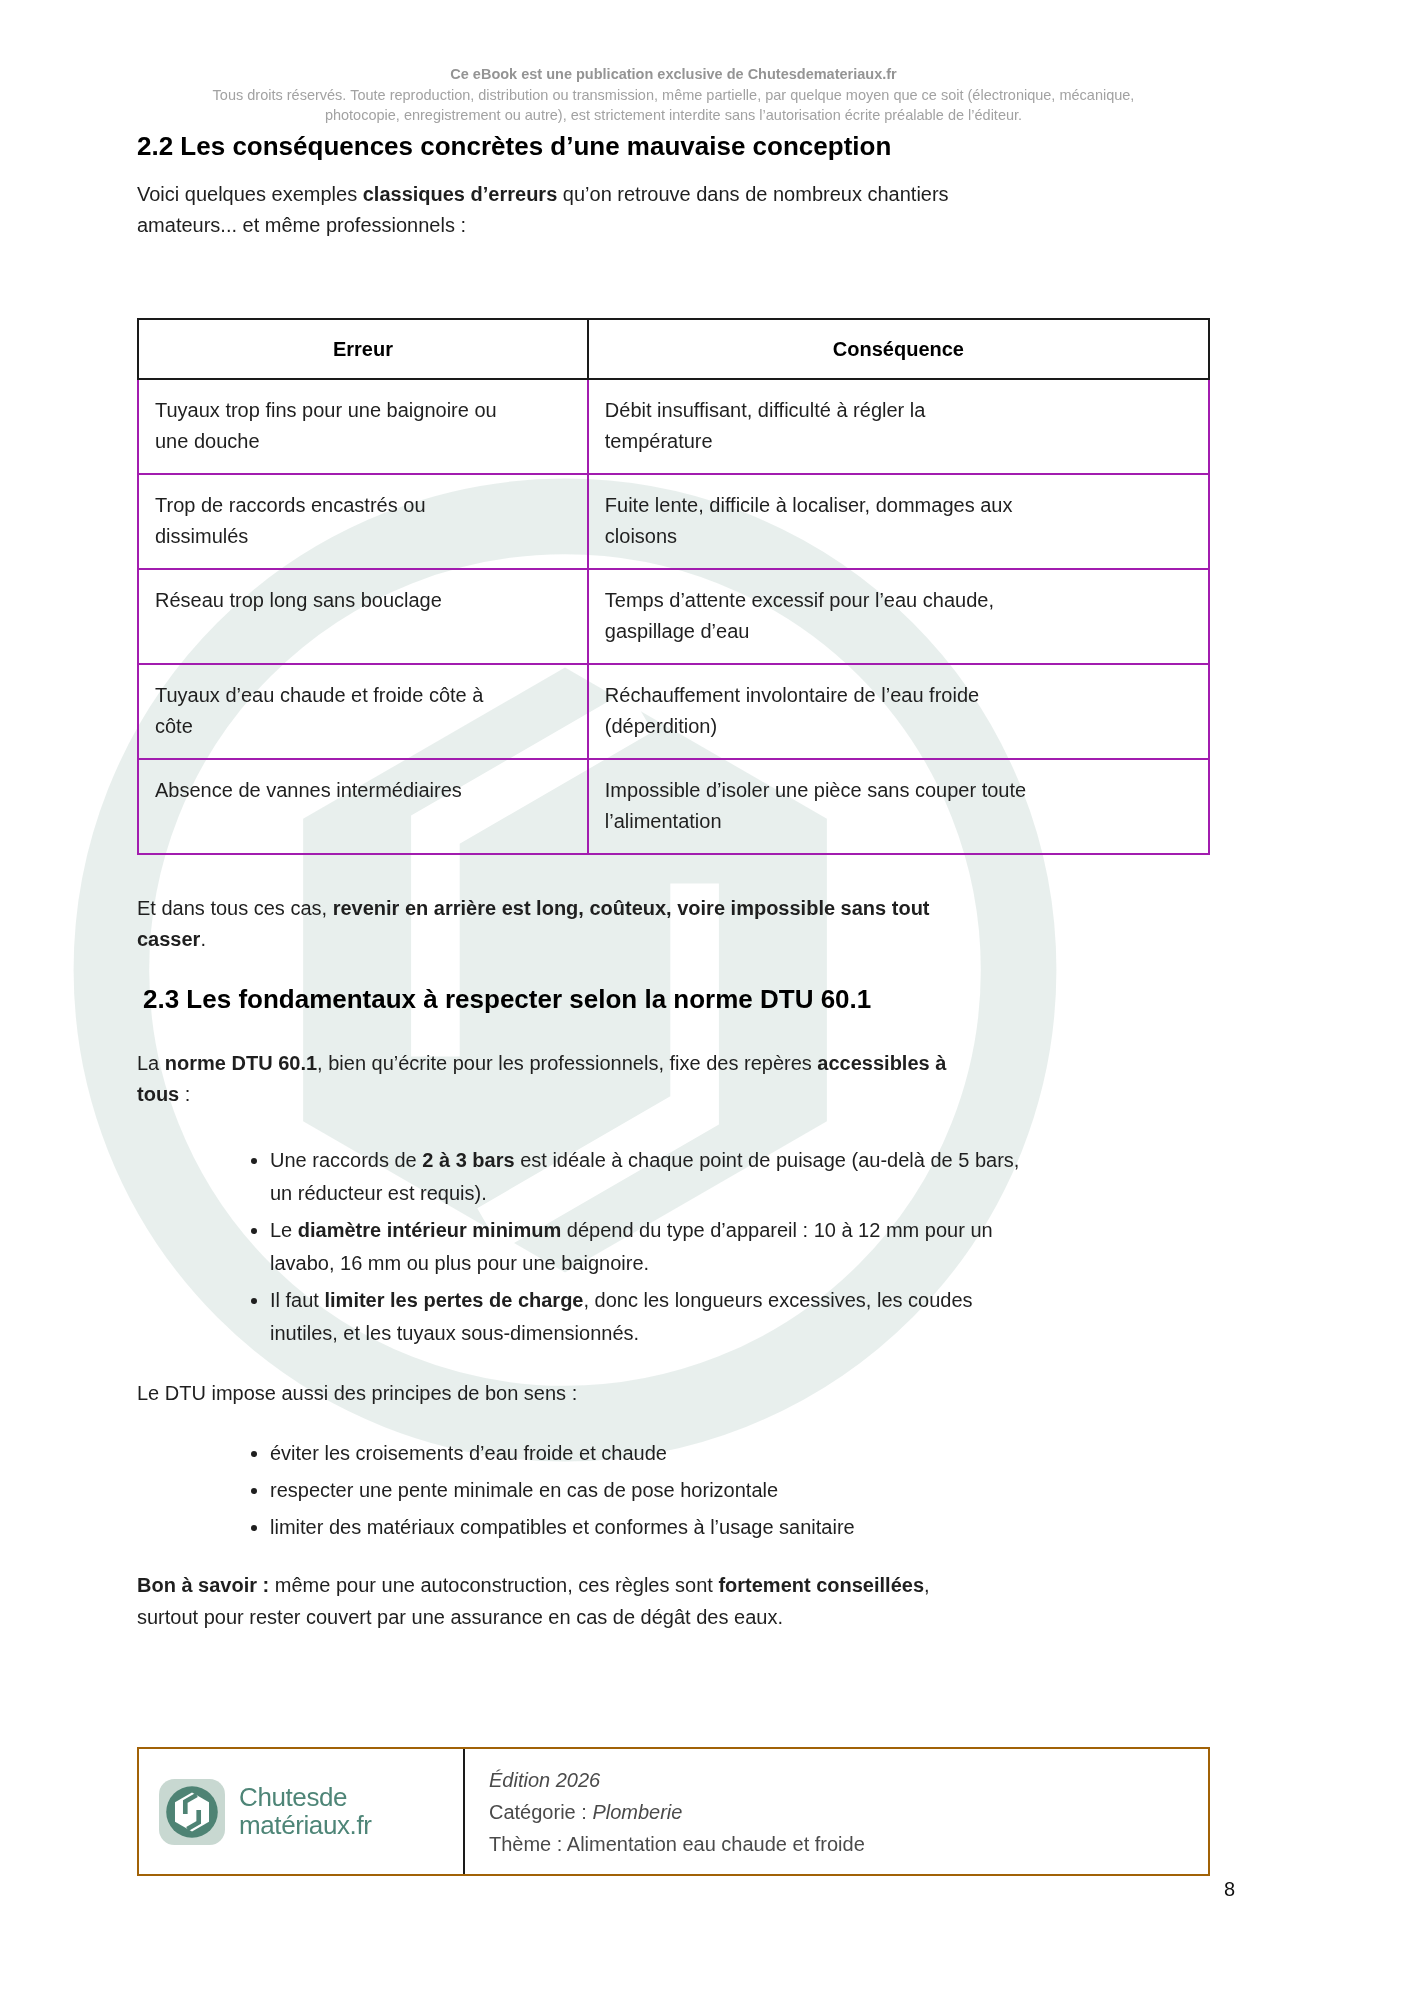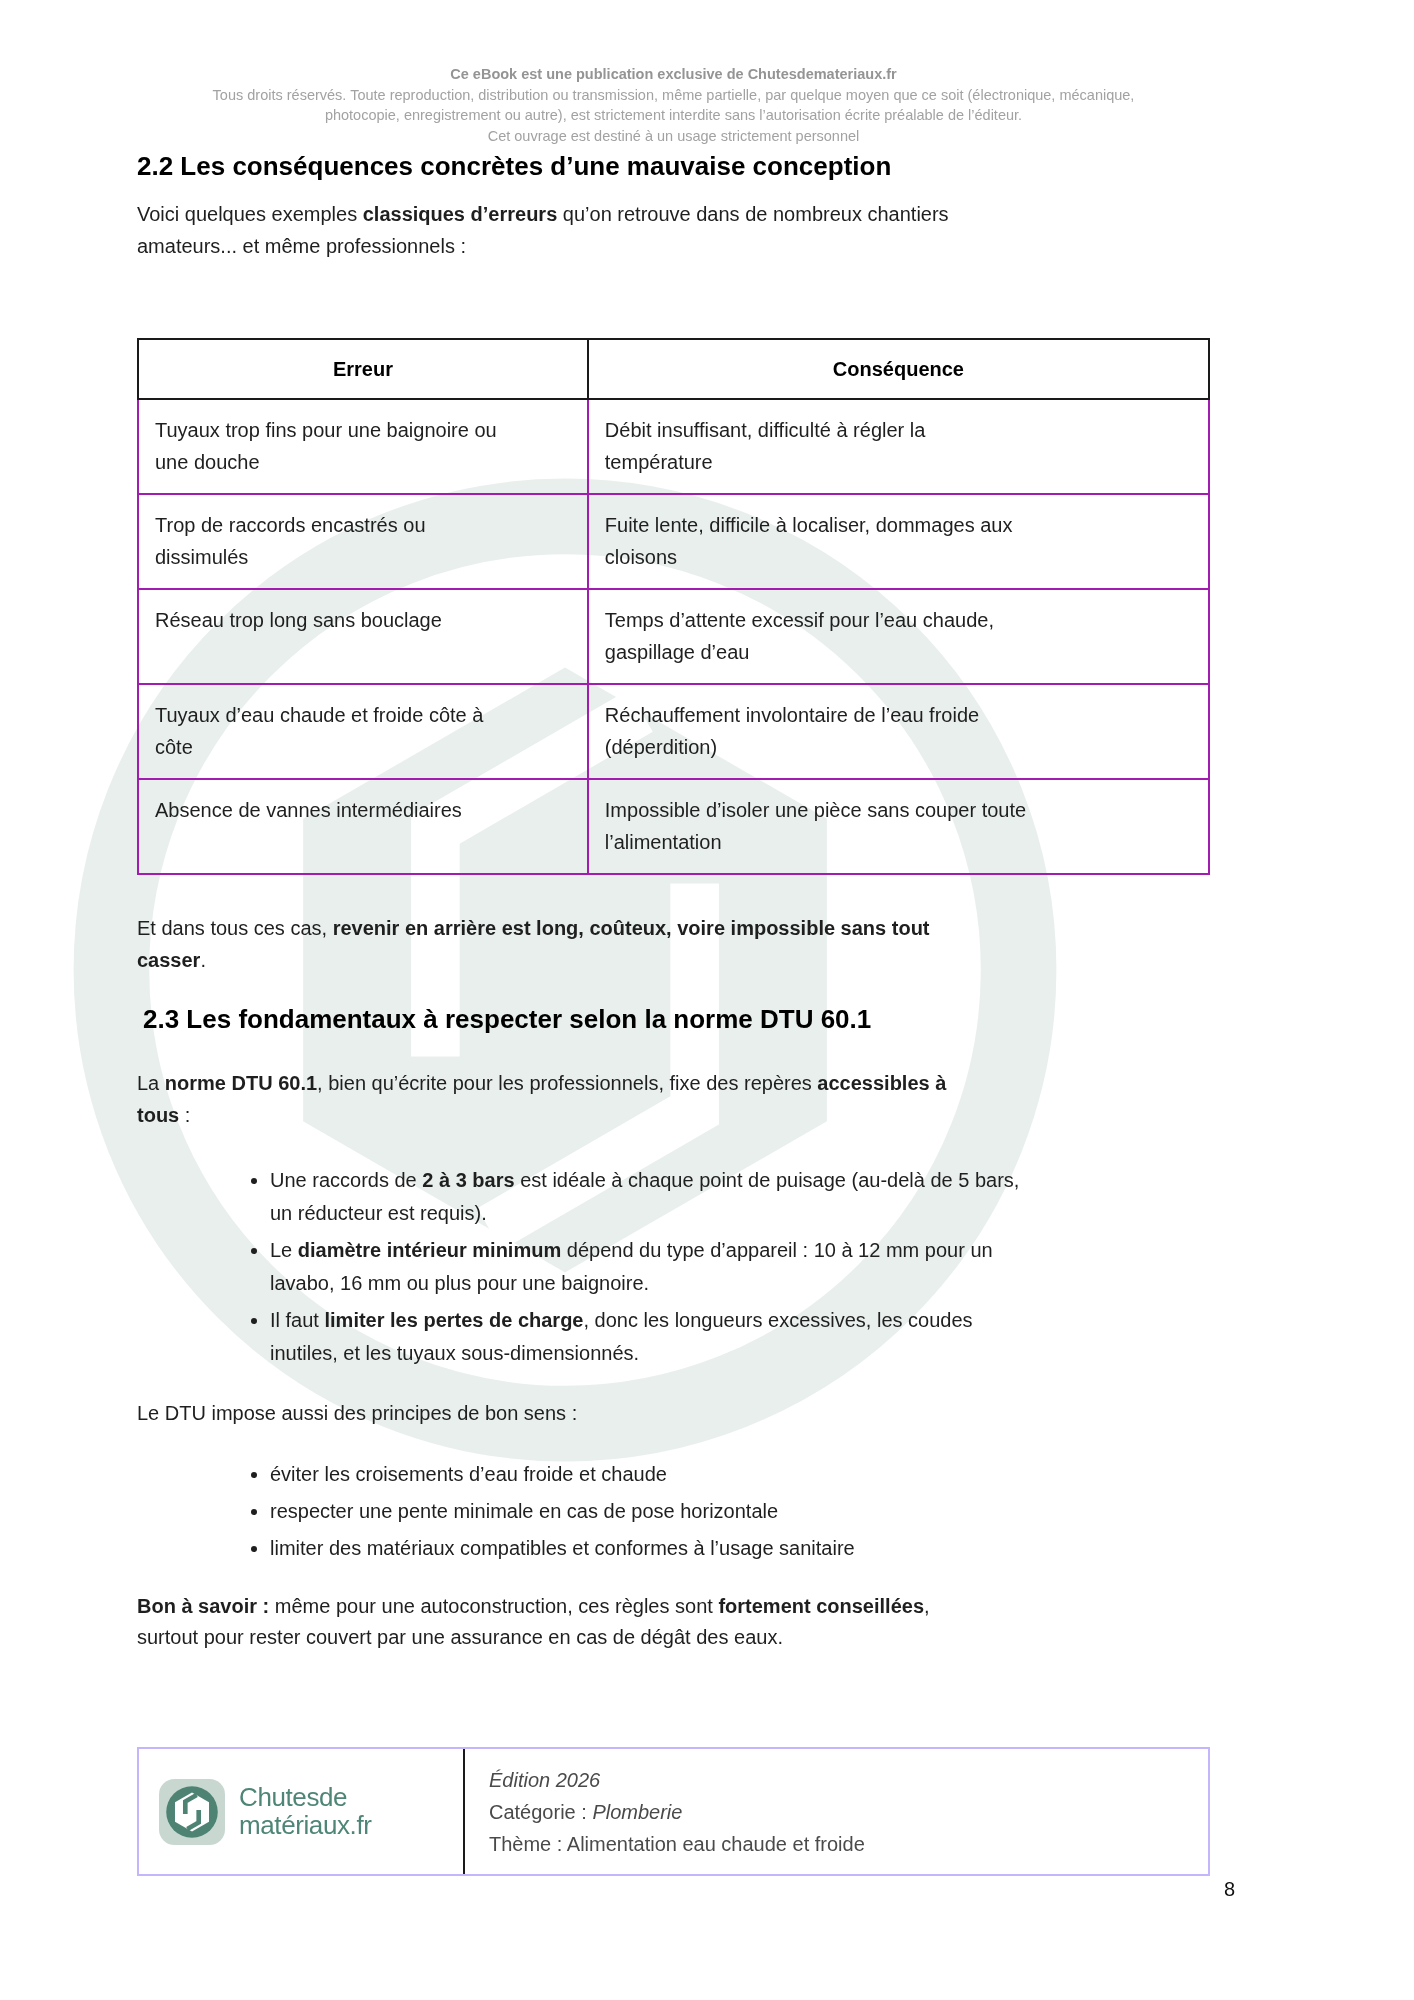--- a/index.html
+++ b/index.html
@@ -38,21 +38,21 @@
     padding:15px 16px;vertical-align:top;white-space:pre-line;color:#1f1f1f;margin-left:32px;
   }
   
   ul.doc-list{margin:33px 0 0 0;padding-left:133px;list-style:disc outside;}
   #principles-list{margin-top:28px;}
   ul.doc-list li{font-size:20px;line-height:33px;margin-bottom:4px;white-space:pre-line;}
   ul.doc-list li .b{font-weight:700;}
   
   .footer-box{
     position:absolute;left:137px;top:1747px;width:1073px;height:129px;
-    border:2px solid #c4b5fd;box-sizing:border-box;display:flex;z-index:1;background:#ffffff;
+    border:2px solid #a16207;box-sizing:border-box;display:flex;z-index:1;background:#ffffff;
   }
   .footer-left{
     width:326px;box-sizing:border-box;border-right:2px solid #1a1a1a;
     display:flex;align-items:center;padding-left:20px;gap:14px;flex:none;
   }
   .logo-icon{width:66px;height:66px;flex:none;}
   .logo-text{color:#4e8577;font-size:26px;line-height:27.5px;letter-spacing:-0.4px;}
   .footer-right{
     flex:1;display:flex;flex-direction:column;justify-content:center;
     padding-left:24px;color:#4a4a4a;font-size:20px;line-height:32px;
@@ -72,21 +72,20 @@
       <polyline points="86,148 124,126 124,84" stroke="#ffffff" stroke-width="9" fill="none"></polyline>
     </svg>
   </div>
 
   <div class="content">
 
     <div class="copyright">
       <div class="l1">Ce eBook est une publication exclusive de Chutesdemateriaux.fr</div>
       <div>Tous droits réservés. Toute reproduction, distribution ou transmission, même partielle, par quelque moyen que ce soit (électronique, mécanique,</div>
       <div>photocopie, enregistrement ou autre), est strictement interdite sans l’autorisation écrite préalable de l’éditeur.</div>
-      <div>Cet ouvrage est destiné à un usage strictement personnel</div>
     </div>
 
     <div class="h2" id="h22">2.2 Les conséquences concrètes d’une mauvaise conception</div>
 
     <div class="para" id="intro-para"><span>Voici quelques exemples </span><span class="b">classiques d’erreurs</span><span> qu’on retrouve dans de nombreux chantiers
 amateurs... et même professionnels :</span></div>
 
     <table class="errors">
       <colgroup>
           <col class="c1">

